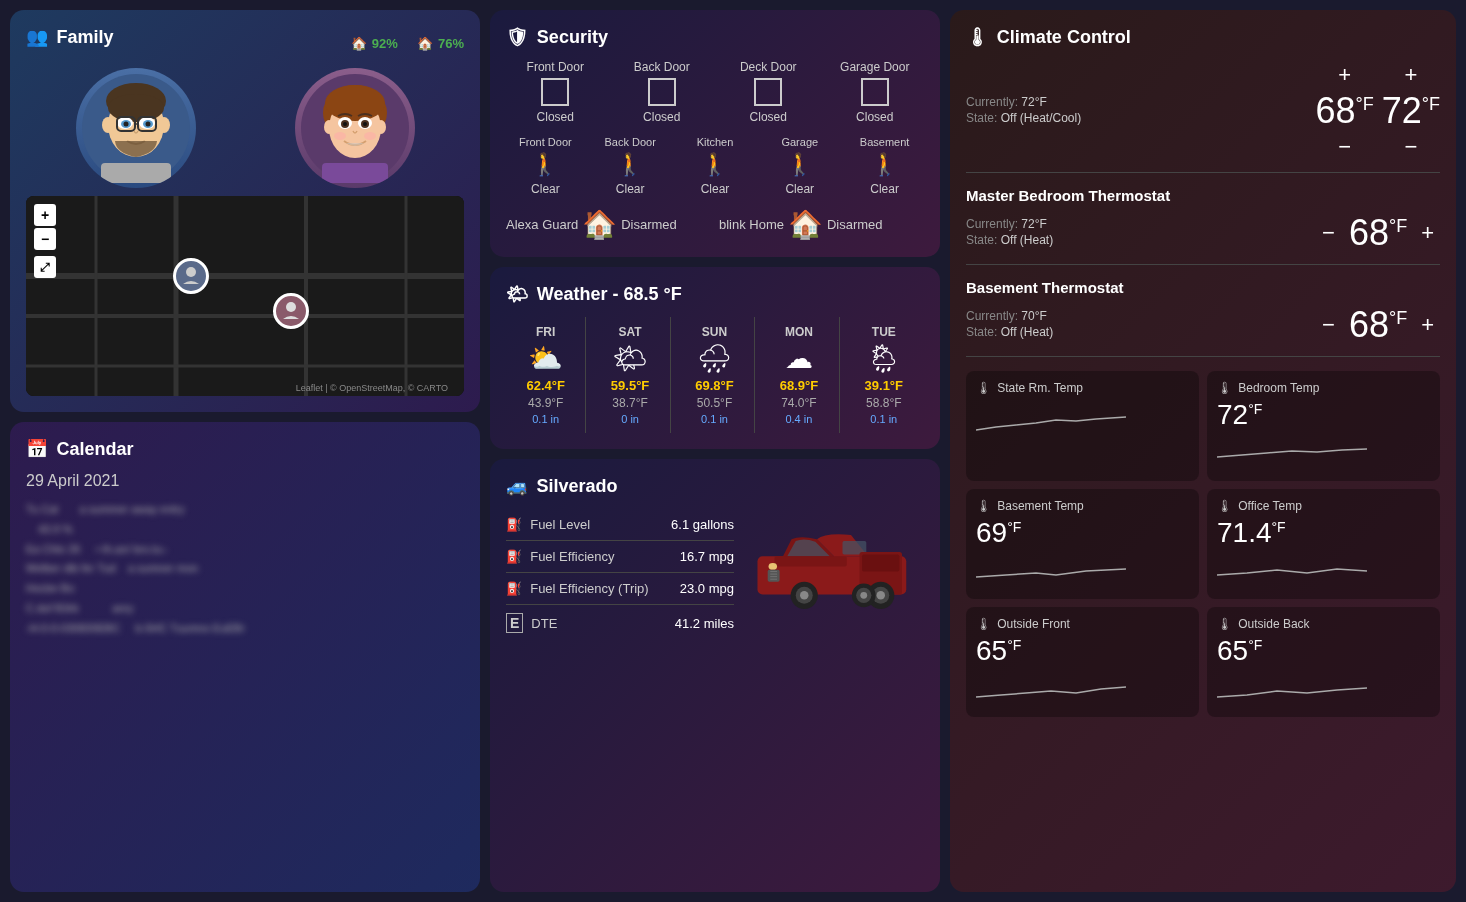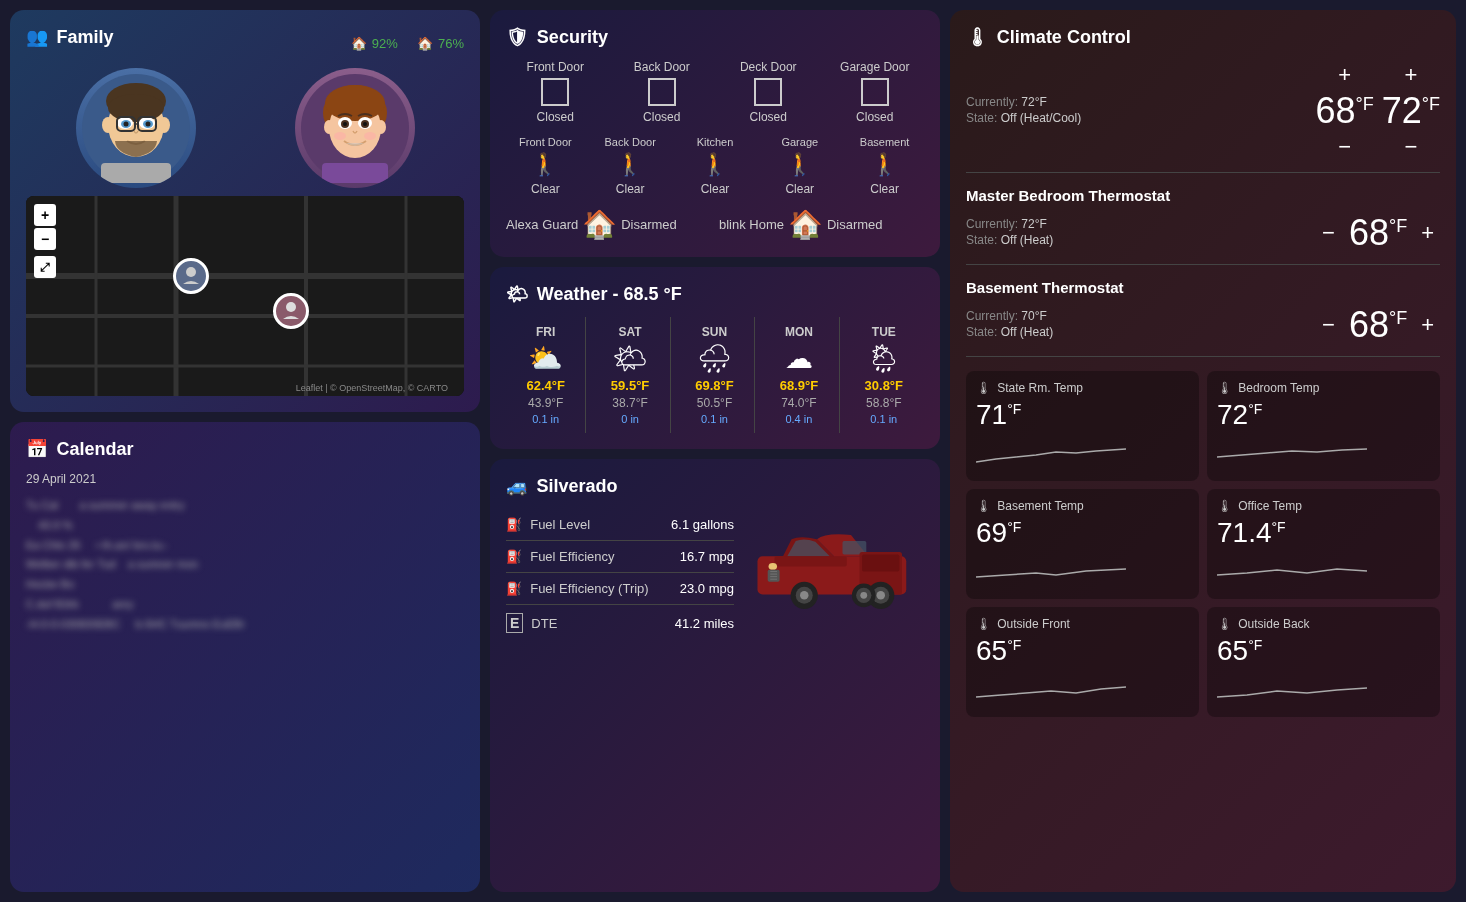--- a/index.html
+++ b/index.html
@@ -55,21 +55,21 @@
       display: flex;
       gap: 20px;
       font-size: 13px;
       align-items: center;
     }
     .battery-indicator {
       display: flex;
       align-items: center;
       gap: 4px;
     }
-    .battery-green { color: #4caf50; }
+    .battery-green { color: #4caf50; font-weight: bold; }
     .avatars-row {
       display: flex;
       justify-content: space-around;
       align-items: center;
       margin: 8px 0;
     }
     .avatar-circle {
       width: 120px;
       height: 120px;
       border-radius: 50%;
@@ -143,21 +143,21 @@
       font-size: 16px;
       background: #8a5a6a;
     }
     
     .calendar-card {
       background: linear-gradient(135deg, #2d1b4e 0%, #1e2a5e 100%);
       flex: 1;
       overflow: hidden;
     }
     .calendar-date {
-      font-size: 12px;
+      font-size: 16px;
       color: #ccc;
       margin-bottom: 10px;
     }
     .calendar-events {
       font-size: 11px;
       color: #aaa;
       line-height: 1.8;
       filter: blur(3px);
       user-select: none;
     }
@@ -654,21 +654,21 @@
         <div class="weather-day">
           <div class="weather-day-name">MON</div>
           <div class="weather-icon">☁</div>
           <div class="weather-high">68.9°F</div>
           <div class="weather-low">74.0°F</div>
           <div class="weather-precip">0.4 in</div>
         </div>
         <div class="weather-day">
           <div class="weather-day-name">TUE</div>
           <div class="weather-icon">🌦</div>
-          <div class="weather-high">30.8°F</div>
+          <div class="weather-high">39.1°F</div>
           <div class="weather-low">58.8°F</div>
           <div class="weather-precip">0.1 in</div>
         </div>
       </div>
     </div>
 
     <div class="card silverado-card">
       <div class="card-title">
         <span>🚙</span>
         <span>Silverado</span>
@@ -806,21 +806,20 @@
         </div>
       </div>
 
       <div class="temp-sensors">
 
         <div class="temp-sensor">
           <div class="temp-sensor-title">
             <span>🌡</span>
             <span>State Rm. Temp</span>
           </div>
-          <div class="temp-value">71<span class="temp-unit">°F</span></div>
           <svg class="temp-chart" viewBox="0 0 150 30">
             <polyline points="0,25 20,22 40,20 60,18 80,15 100,16 120,14 150,12" fill="none" stroke="#aaa" stroke-width="1.5"></polyline>
           </svg>
         </div>
 
         <div class="temp-sensor">
           <div class="temp-sensor-title">
             <span>🌡</span>
             <span>Bedroom Temp</span>
           </div>

